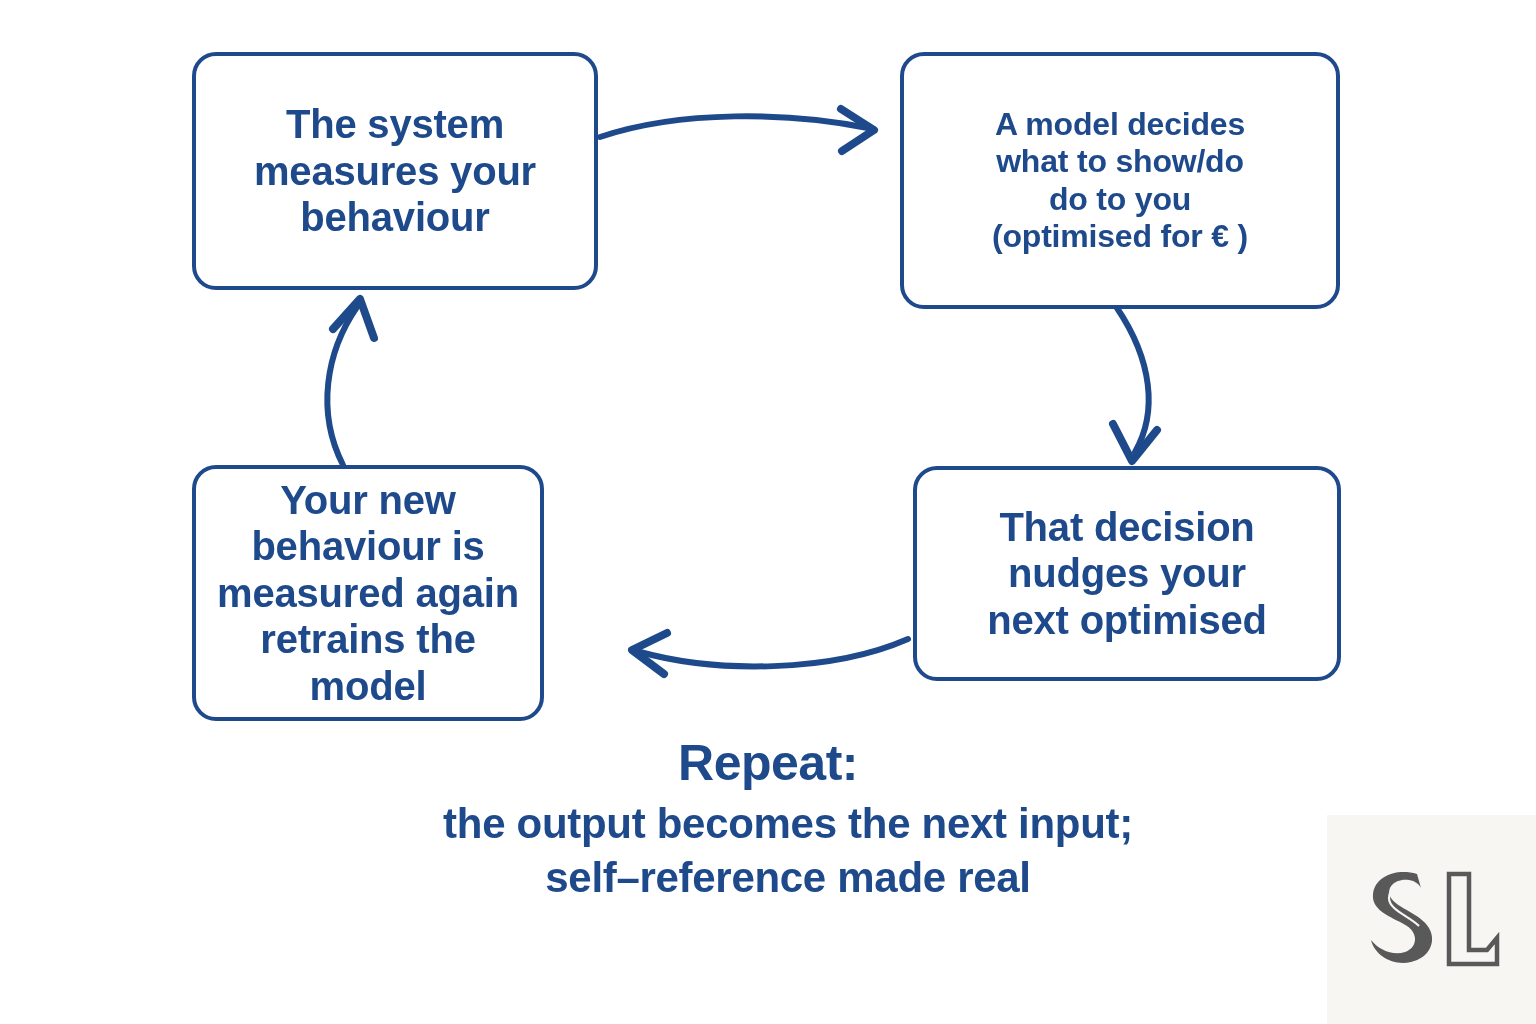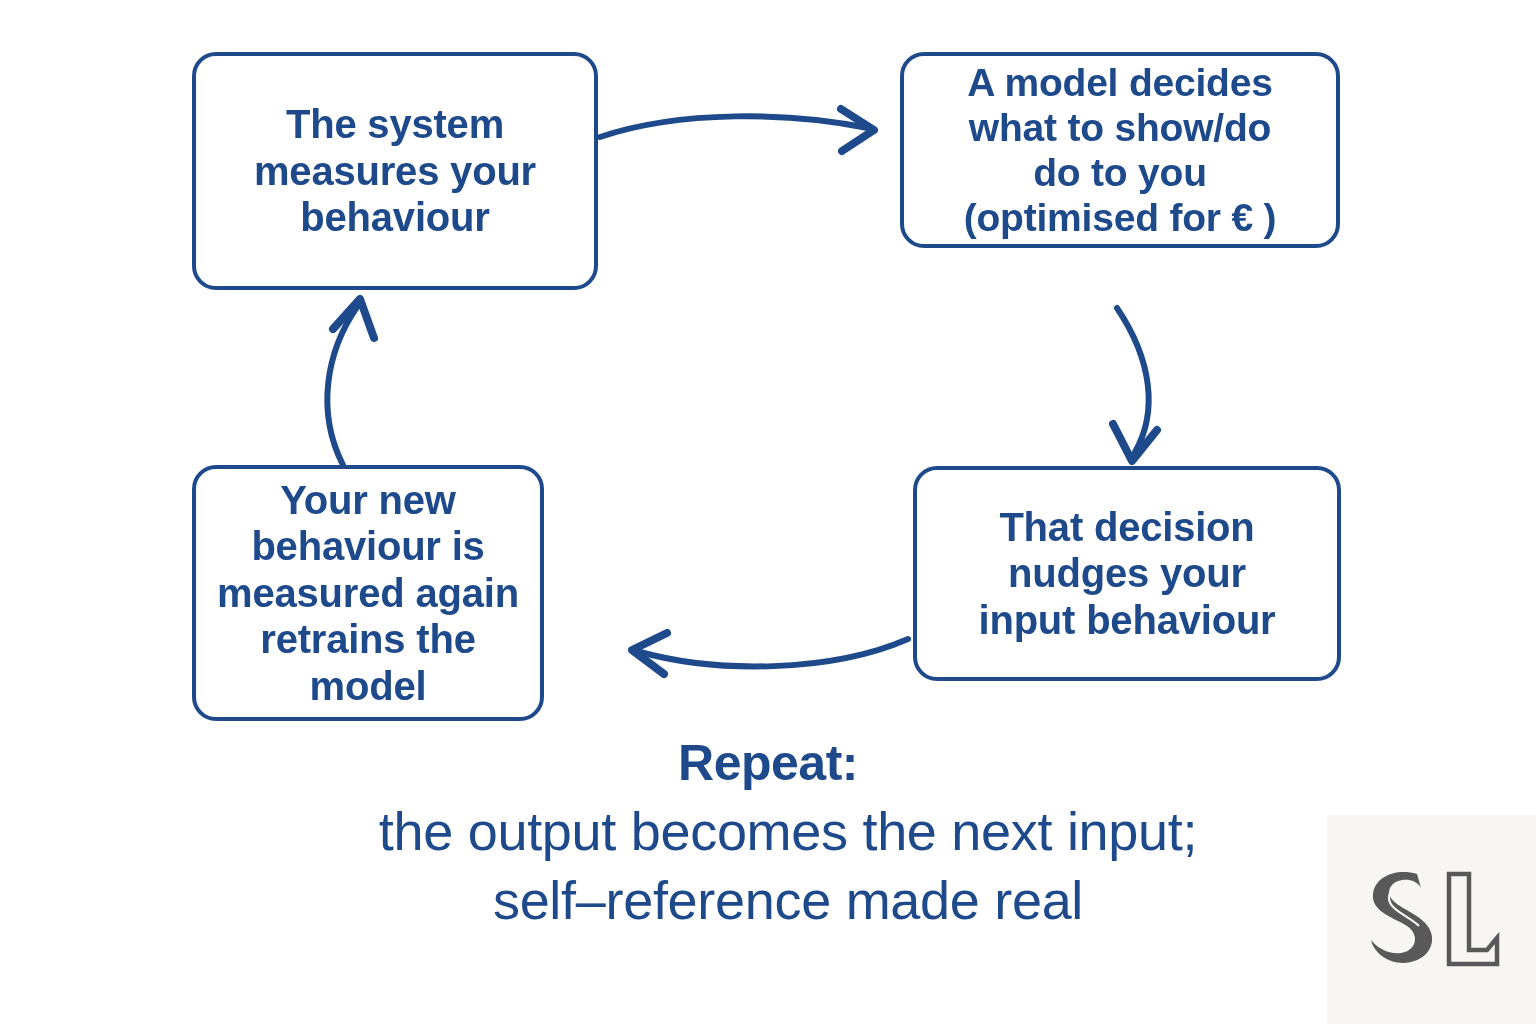--- a/index.html
+++ b/index.html
@@ -32,21 +32,21 @@
     line-height: 1.16;
     letter-spacing: -0.2px;
     padding: 6px 14px;
   }
   .flow-box .box-text {
     display: block;
     white-space: pre-line;
   }
 
   #box-measure  { left: 192px; top: 52px;  width: 406px; height: 238px; font-size: 40px; }
-  #box-model    { left: 900px; top: 52px;  width: 440px; height: 196px; font-size: 39px; }
+  #box-model    { left: 900px; top: 52px;  width: 440px; height: 257px; font-size: 32px; }
   #box-nudge    { left: 913px; top: 466px; width: 428px; height: 215px; font-size: 40px; }
   #box-retrain  { left: 192px; top: 465px; width: 352px; height: 256px; font-size: 40px; }
 
   
   #arrows {
     position: absolute;
     left: 0;
     top: 0;
     width: 1536px;
     height: 1024px;
@@ -79,22 +79,22 @@
   #caption-heading {
     font-size: 50px;
     font-weight: 700;
     letter-spacing: -0.5px;
     line-height: 1.0;
     display: block;
   }
   #caption-body {
     display: block;
     margin-top: 9px;
-    font-size: 54px;
-    font-weight: 400;
+    font-size: 42px;
+    font-weight: 700;
     line-height: 1.28;
     letter-spacing: -0.3px;
     white-space: pre-line;
     margin-left: 40px;
   }
 
   
   #watermark {
     position: absolute;
     left: 1327px;
@@ -145,21 +145,21 @@
   <div id="box-model" class="flow-box">
     <span class="box-text">A model decides
 what to show/do
 do to you
 (optimised for € )</span>
   </div>
 
   <div id="box-nudge" class="flow-box">
     <span class="box-text">That decision
 nudges your
-input behaviour</span>
+next optimised</span>
   </div>
 
   <div id="box-retrain" class="flow-box">
     <span class="box-text">Your new
 behaviour is
 measured again
 retrains the model</span>
   </div>
 
   <div id="caption">

